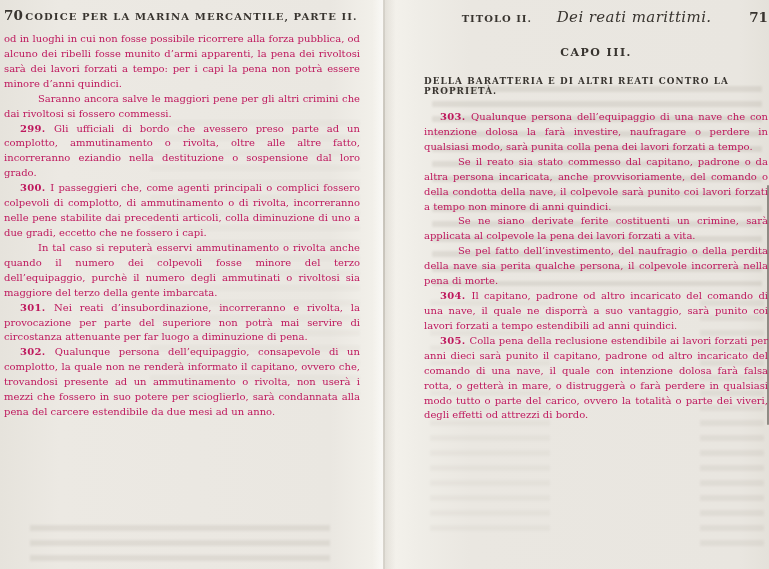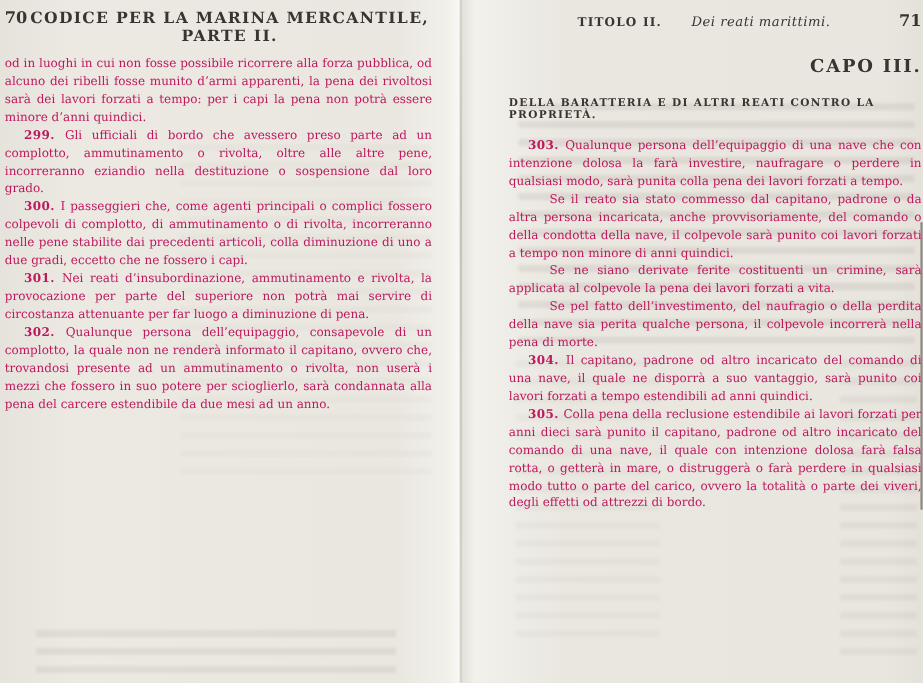--- a/index.html
+++ b/index.html
@@ -46,28 +46,28 @@
   .page-left{left:4px;width:356px;}
   .page-right{left:424px;width:344px;}
 
   .runhead{
     display:flex;align-items:baseline;
     font-weight:bold;letter-spacing:1.1px;
     padding-top:7px;
   }
   .runhead .pgnum{font-size:13.5px;letter-spacing:0;}
   .runhead-title{
-    flex:1;text-align:center;font-size:13px;
+    flex:1;text-align:center;font-size:10px;
   }
   .page-right .runhead .center{flex:1;text-align:center;}
   .rh-small{font-size:10px;font-weight:bold;letter-spacing:1px;margin-top:32px;}
-  .rh-italic{font-style:italic;font-weight:normal;font-size:11px;letter-spacing:.4px;margin-left:18px;}
+  .rh-italic{font-style:italic;font-weight:normal;font-size:15px;letter-spacing:.4px;margin-left:18px;}
 
   .capo{
-    text-align:right;font-size:15px;font-weight:bold;
+    text-align:center;font-size:11px;font-weight:bold;
     letter-spacing:1.5px;margin:20px 0 0 0;
   }
   .capo-sub{
     text-align:left;font-size:8.8px;font-weight:bold;
     letter-spacing:1.1px;margin:17px 0 0 0;
   }
 
   .bodytext{margin-top:9px;}
   .page-right .bodytext{margin-top:14px;}
   p.par{
@@ -93,23 +93,25 @@
 <div class="ghost" style="left:30px;top:525px;width:300px;height:36px;opacity:.5;"></div>
 <div class="ghost" style="left:150px;top:120px;width:210px;height:280px;opacity:.16;"></div>
 
 <div class="page page-left">
   <div class="runhead">
     <span class="pgnum">70</span>
     <span class="runhead-title">CODICE PER LA MARINA MERCANTILE, PARTE II.</span>
   </div>
   <div class="bodytext">
     <p class="par"><span>od in luoghi in cui non fosse possibile ricorrere alla forza pubblica, od alcuno dei ribelli fosse munito d’armi apparenti, la pena dei rivoltosi sarà dei lavori forzati a tempo: per i capi la pena non potrà essere minore d’anni quindici.</span></p>
-    <p class="par ind-art"><b>299. </b><span>Gli ufficiali di bordo che avessero preso parte ad un complotto, ammutinamento o rivolta, oltre alle altre pene, incorreranno eziandio nella destituzione o sospensione dal loro grado.</span></p>
+    <p class="par ind-plain"><span>Saranno ancora salve le maggiori pene per gli altri crimini che dai rivoltosi si fossero commessi.</span></p>
+    <p class="par ind-art"><b>299. </b><span>Gli ufficiali di bordo che avessero preso parte ad un complotto, ammutinamento o rivolta, oltre alle altre fatto, incorreranno eziandio nella destituzione o sospensione dal loro grado.</span></p>
     <p class="par ind-art"><b>300. </b><span>I passeggieri che, come agenti principali o complici fossero colpevoli di complotto, di ammutinamento o di rivolta, incorreranno nelle pene stabilite dai precedenti articoli, colla diminuzione di uno a due gradi, eccetto che ne fossero i capi.</span></p>
-    <p class="par ind-art"><b>301. </b><span>Nei reati d’insubordinazione, ammutinamento e rivolta, la provocazione per parte del superiore non potrà mai servire di circostanza attenuante per far luogo a diminuzione di pena.</span></p>
+    <p class="par ind-plain"><span>In tal caso si reputerà esservi ammutinamento o rivolta anche quando il numero dei colpevoli fosse minore del terzo dell’equipaggio, purchè il numero degli ammutinati o rivoltosi sia maggiore del terzo della gente imbarcata.</span></p>
+    <p class="par ind-art"><b>301. </b><span>Nei reati d’insubordinazione, incorreranno e rivolta, la provocazione per parte del superiore non potrà mai servire di circostanza attenuante per far luogo a diminuzione di pena.</span></p>
     <p class="par ind-art"><b>302. </b><span>Qualunque persona dell’equipaggio, consapevole di un complotto, la quale non ne renderà informato il capitano, ovvero che, trovandosi presente ad un ammutinamento o rivolta, non userà i mezzi che fossero in suo potere per scioglierlo, sarà condannata alla pena del carcere estendibile da due mesi ad un anno.</span></p>
   </div>
 </div>
 
 <div class="page page-right">
   <div class="runhead">
     <span class="center">
       <span class="rh-small">TITOLO II.</span>
       <span class="rh-italic">Dei reati marittimi.</span>
     </span>

